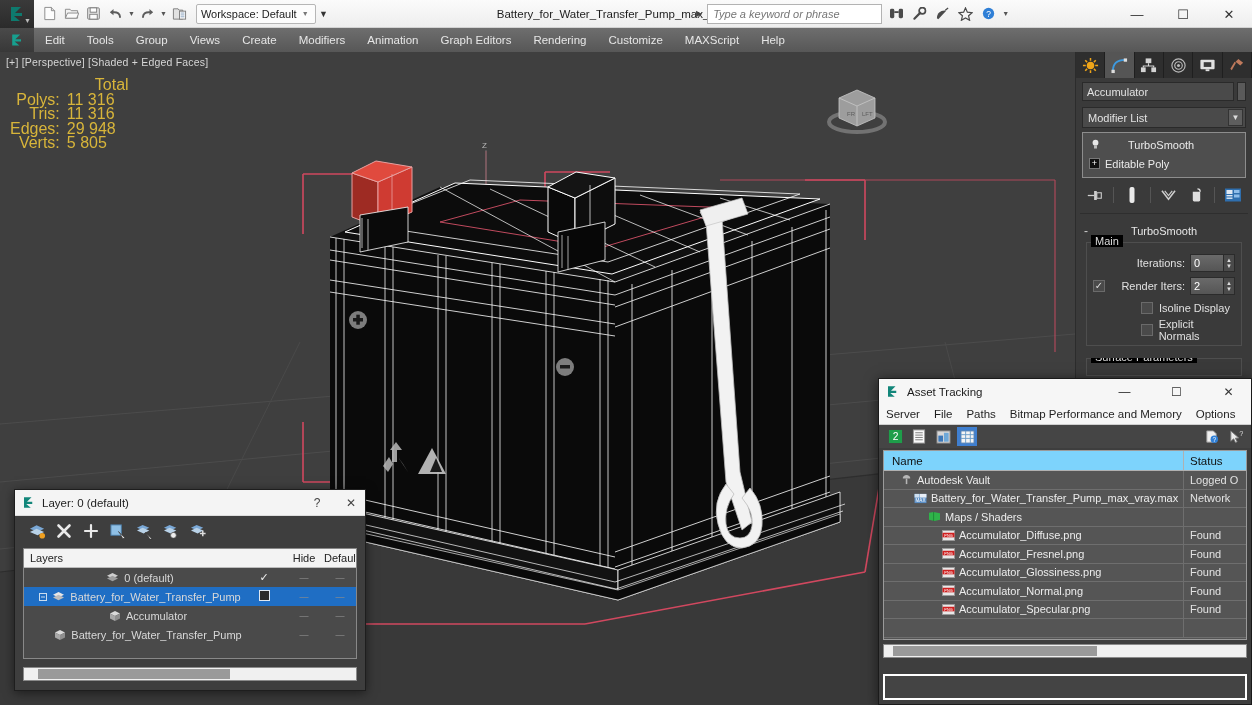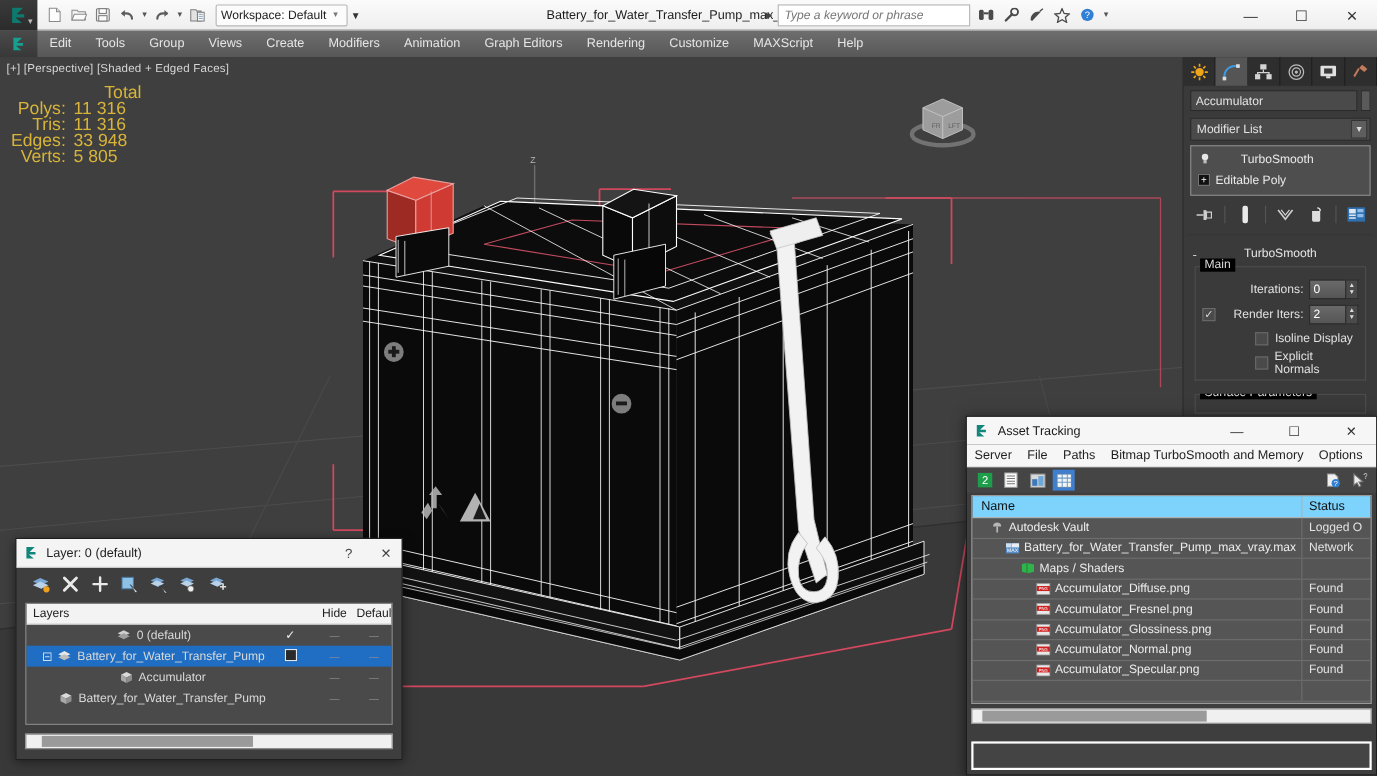--- a/index.html
+++ b/index.html
@@ -591,21 +591,21 @@
         <tr>
               <td class="lbl">Polys:</td>
             <td>11 316</td>
             </tr>
         <tr>
               <td class="lbl">Tris:</td>
             <td>11 316</td>
             </tr>
         <tr>
               <td class="lbl">Edges:</td>
-            <td>33 948</td>
+            <td>29 948</td>
             </tr>
         <tr>
               <td class="lbl">Verts:</td>
             <td>5 805</td>
             </tr>
       </tbody>
         </table>
     </div>
 
     <svg class="viewcube" viewBox="0 0 80 72">
@@ -917,21 +917,21 @@
       <span class="tt">Asset Tracking</span>
       <span class="at-wb">—</span>
       <span class="at-wb">☐</span>
       <span class="at-wb cl">✕</span>
     </div>
 
     <div class="at-menu">
       <span>Server</span>
       <span>File</span>
       <span>Paths</span>
-      <span>Bitmap TurboSmooth and Memory</span>
+      <span>Bitmap Performance and Memory</span>
       <span>Options</span>
     </div>
 
     <div class="at-toolbar">
       <div class="atb">
         <svg width="15" height="15" viewBox="0 0 16 16">
             <rect x="1" y="1" width="14" height="14" fill="#1e9e4a"></rect>
             <text x="8" y="12" font-size="11" fill="#fff" text-anchor="middle" font-family="Liberation Sans">2</text>
           </svg>
       </div>

